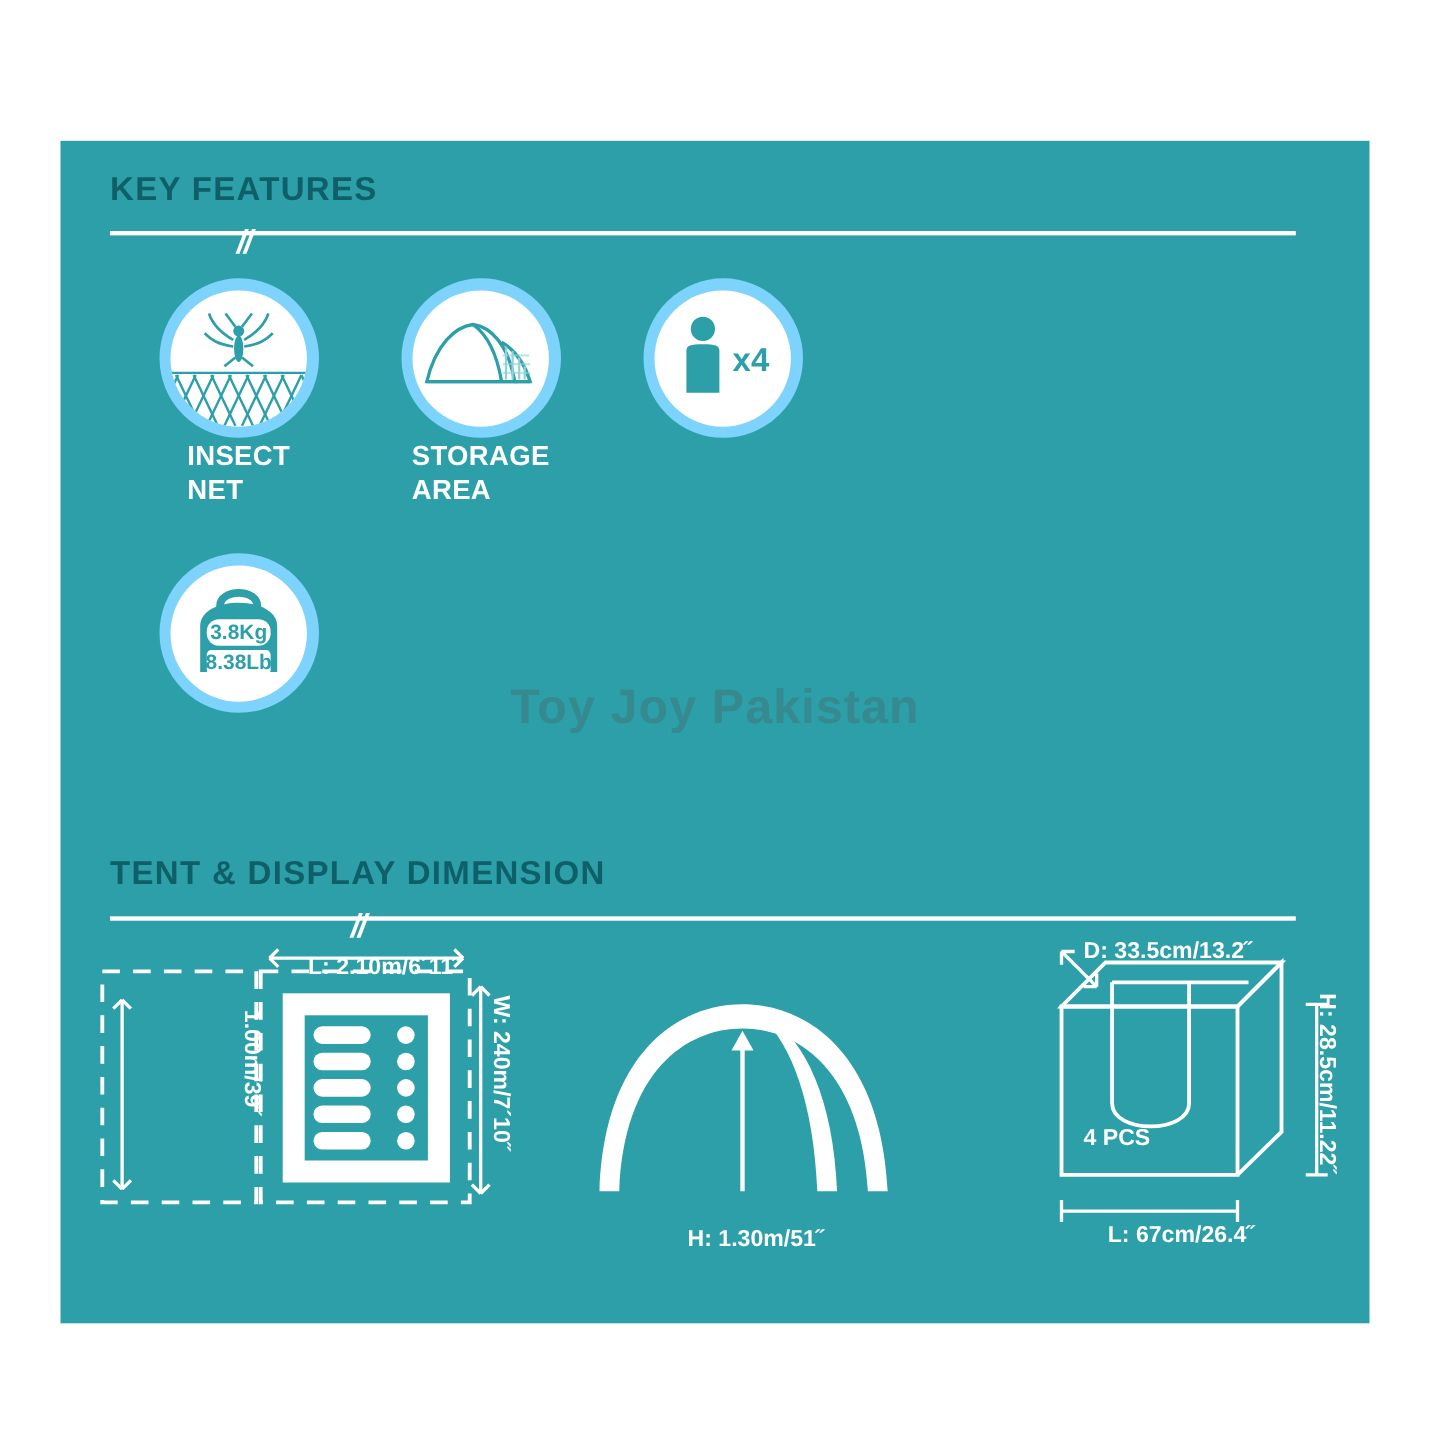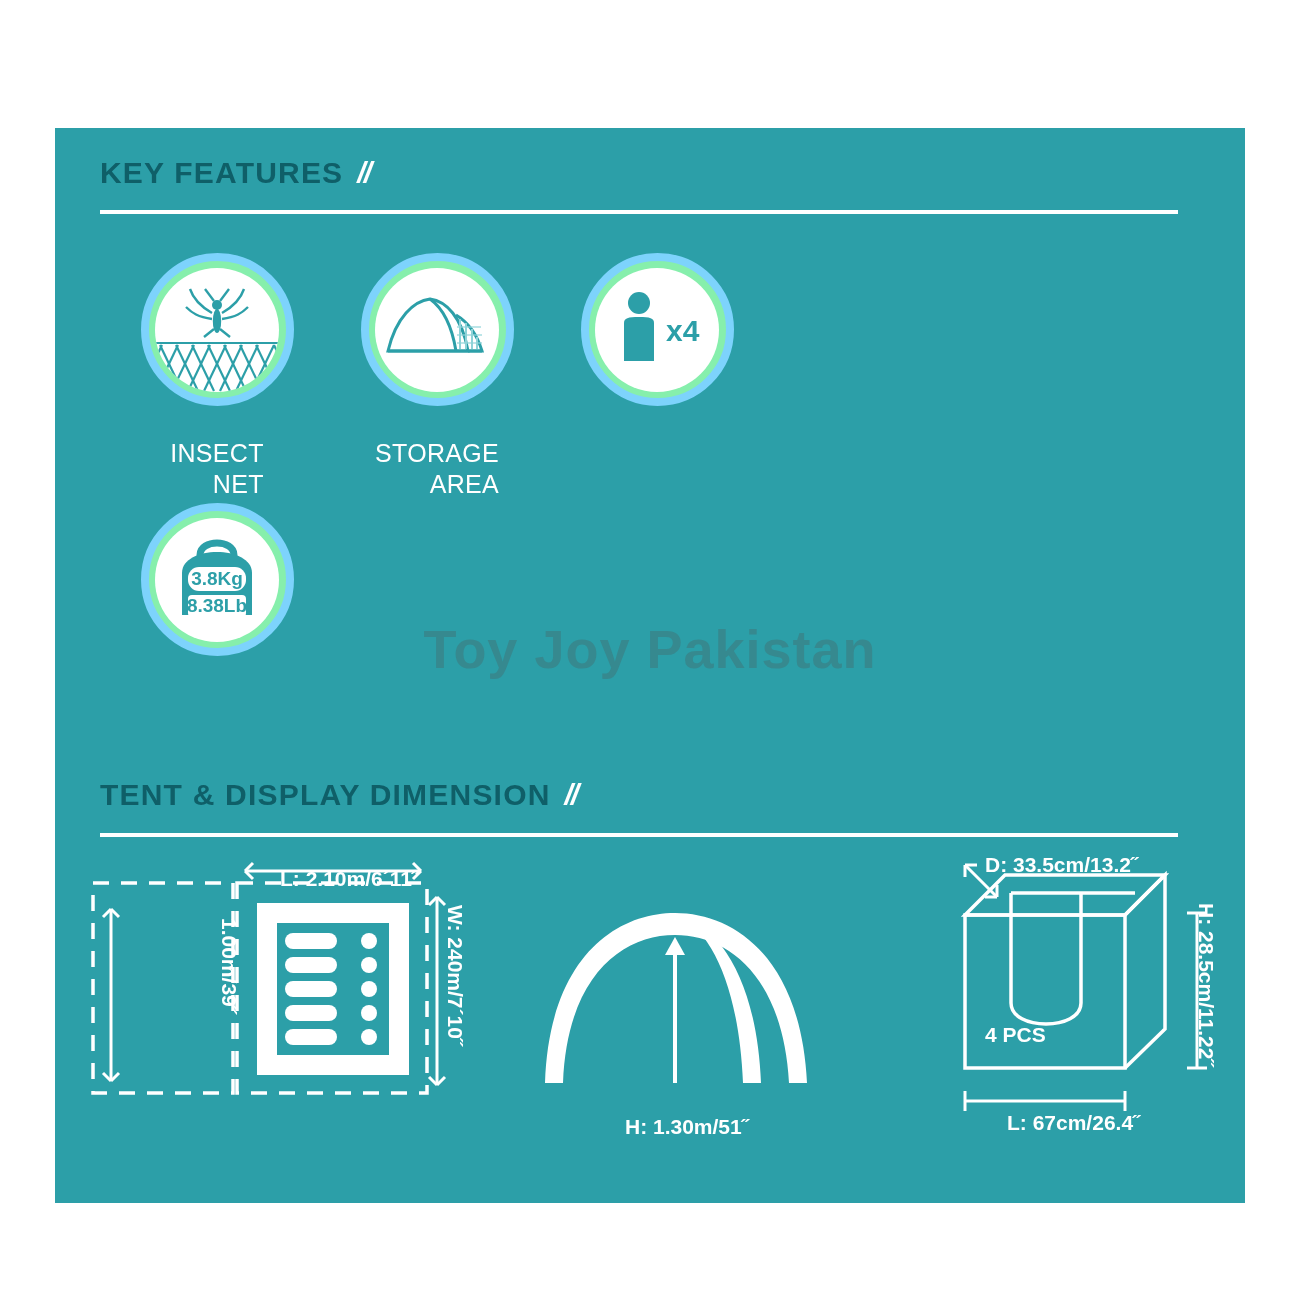--- a/index.html
+++ b/index.html
@@ -29,20 +29,21 @@
     overflow: hidden;
   }
 
   
   .section-head {
     position: absolute;
     left: 45px;
     display: flex;
     align-items: center;
     gap: 14px;
+    flex-direction: column;
   }
   .section-title {
     color: #0f5f68;
     font-size: 30px;
     font-weight: bold;
     letter-spacing: 1.2px;
   }
   .slashes {
     color: #ffffff;
     font-size: 30px;
@@ -77,47 +78,47 @@
     width: 137px;
     height: 137px;
     border-radius: 50%;
     background: #ffffff;
     display: flex;
     align-items: center;
     justify-content: center;
     position: relative;
   }
   .circle.ring {
-    background: #86efac;
-    border: 8px solid #7dd3fc;
+    background: #7dd3fc;
+    border: 4px solid #7dd3fc;
   }
   .feature-label {
-    margin-top: 32px;
+    margin-top: 2px;
     color: #ffffff;
     font-size: 25px;
-    font-weight: normal;
-    text-align: right;
+    font-weight: bold;
+    text-align: left;
     line-height: 1.25;
     letter-spacing: 0.3px;
   }
   .features-row2 {
     position: absolute;
     left: 52px;
     top: 375px;
     width: 240px;
   }
 
   
   .watermark {
     position: absolute;
     left: 0;
     top: 490px;
     width: 1190px;
     text-align: center;
-    font-size: 54px;
+    font-size: 44px;
     font-weight: bold;
     color: rgba(90, 60, 55, 0.22);
     letter-spacing: 1px;
     pointer-events: none;
   }
 
   
   .dims {
     position: absolute;
     left: 0;

